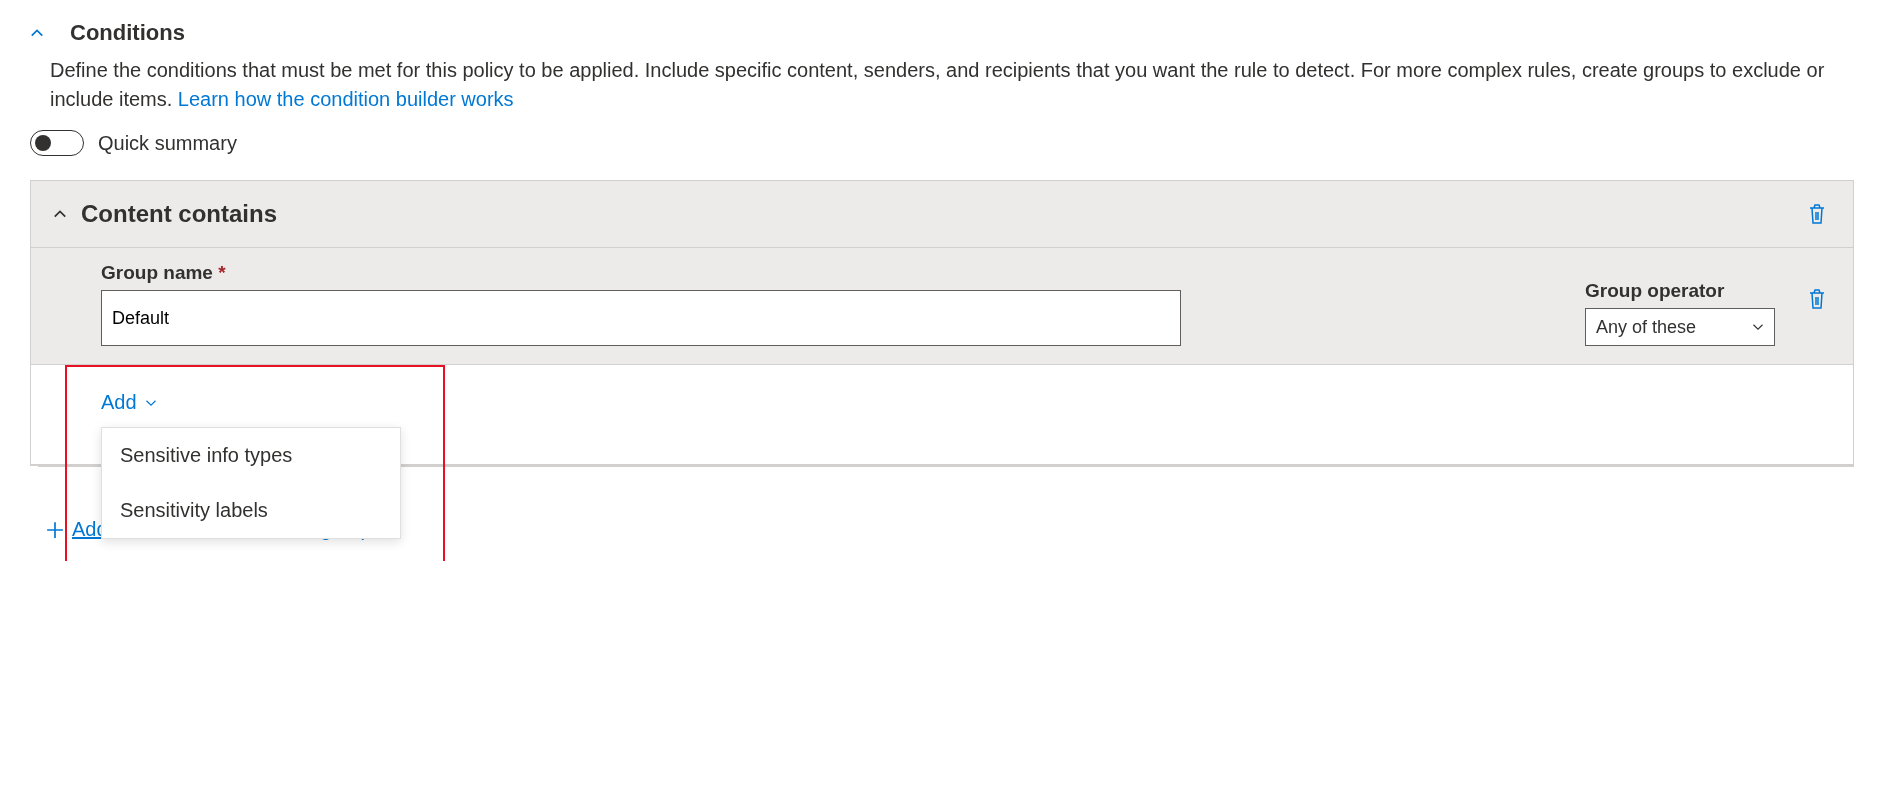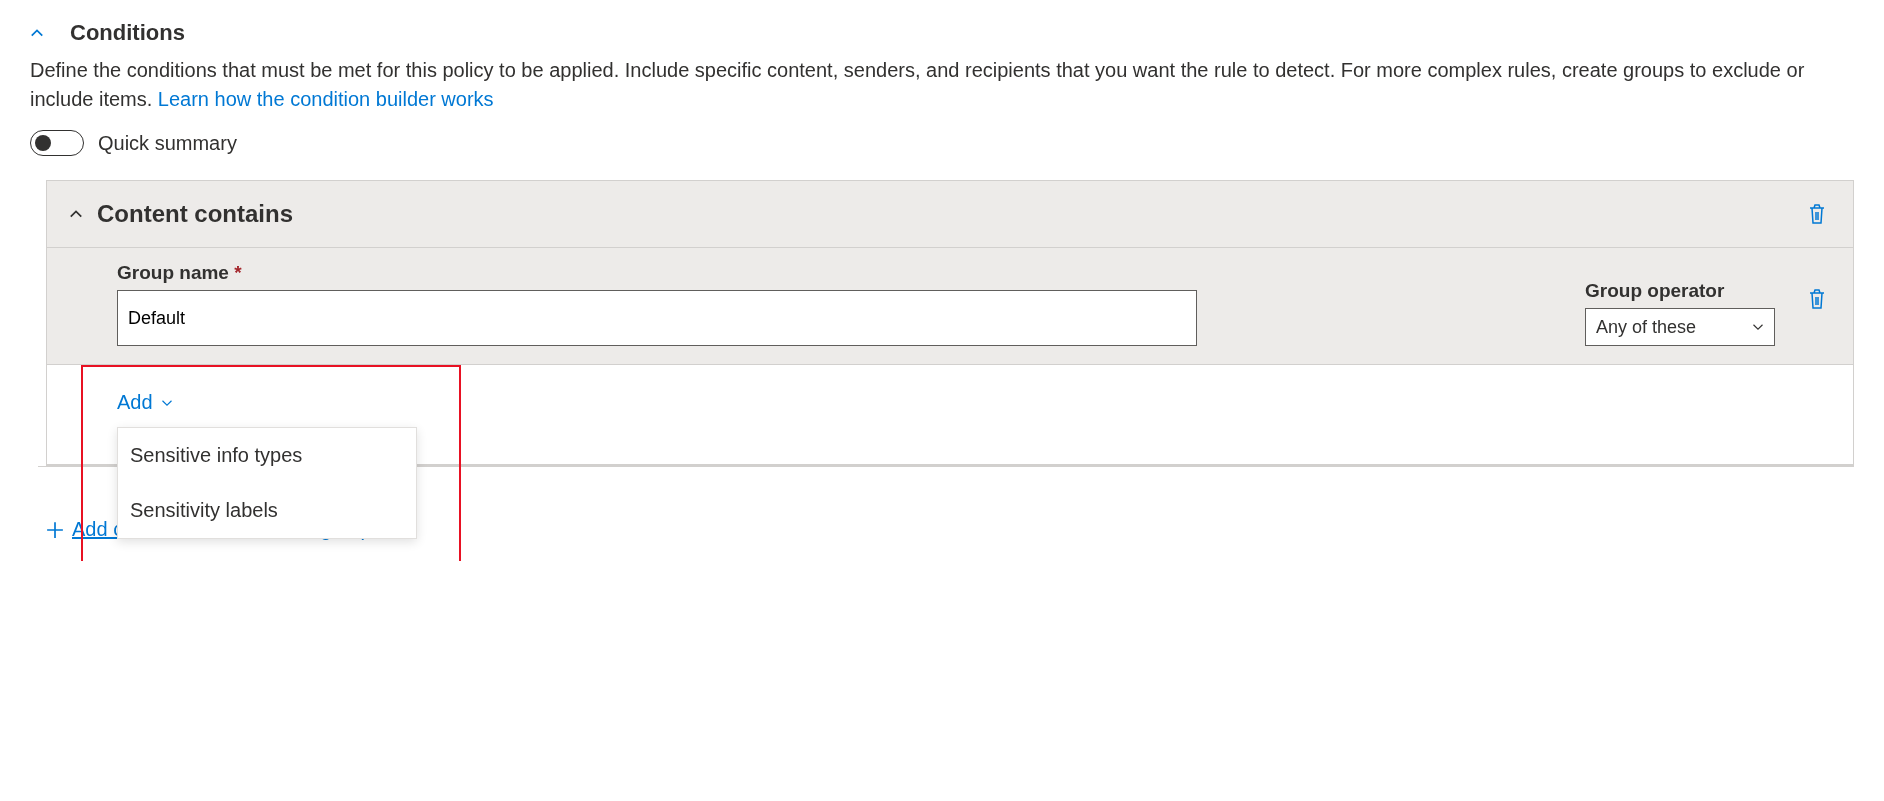--- a/index.html
+++ b/index.html
@@ -24,20 +24,21 @@
   .chevron-up {
     width: 14px;
     height: 14px;
     color: #0078d4;
   }
   .description {
     font-size: 20px;
     line-height: 1.45;
     color: #323130;
     margin-bottom: 16px;
+    margin-left: 20px;
   }
   .link {
     color: #0078d4;
     text-decoration: none;
     cursor: pointer;
   }
   .toggle-row {
     display: flex;
     align-items: center;
     gap: 14px;
@@ -62,21 +63,21 @@
     height: 16px;
     border-radius: 50%;
     background: #323130;
   }
   .toggle-label {
     font-size: 20px;
   }
   .panel {
     border: 1px solid #d2d0ce;
     background: #fff;
-    margin-left: 16px;
+    margin-left: 0;
   }
   .panel-header {
     background: #edebe9;
     border-bottom: 1px solid #d2d0ce;
     display: flex;
     align-items: center;
     padding: 18px 22px;
   }
   .panel-header-left {
     display: flex;
@@ -171,21 +172,21 @@
     position: absolute;
     top: 62px;
     left: 70px;
     width: 300px;
     background: #fff;
     border: 1px solid #e1dfdd;
     box-shadow: 0 3px 10px rgba(0,0,0,0.12);
     z-index: 10;
   }
   .dropdown-item {
-    padding: 16px 12px;
+    padding: 16px 18px;
     font-size: 20px;
     color: #323130;
     cursor: pointer;
   }
   .bottom-actions {
     display: flex;
     gap: 40px;
     align-items: center;
     margin-top: 12px;
     margin-left: 16px;

